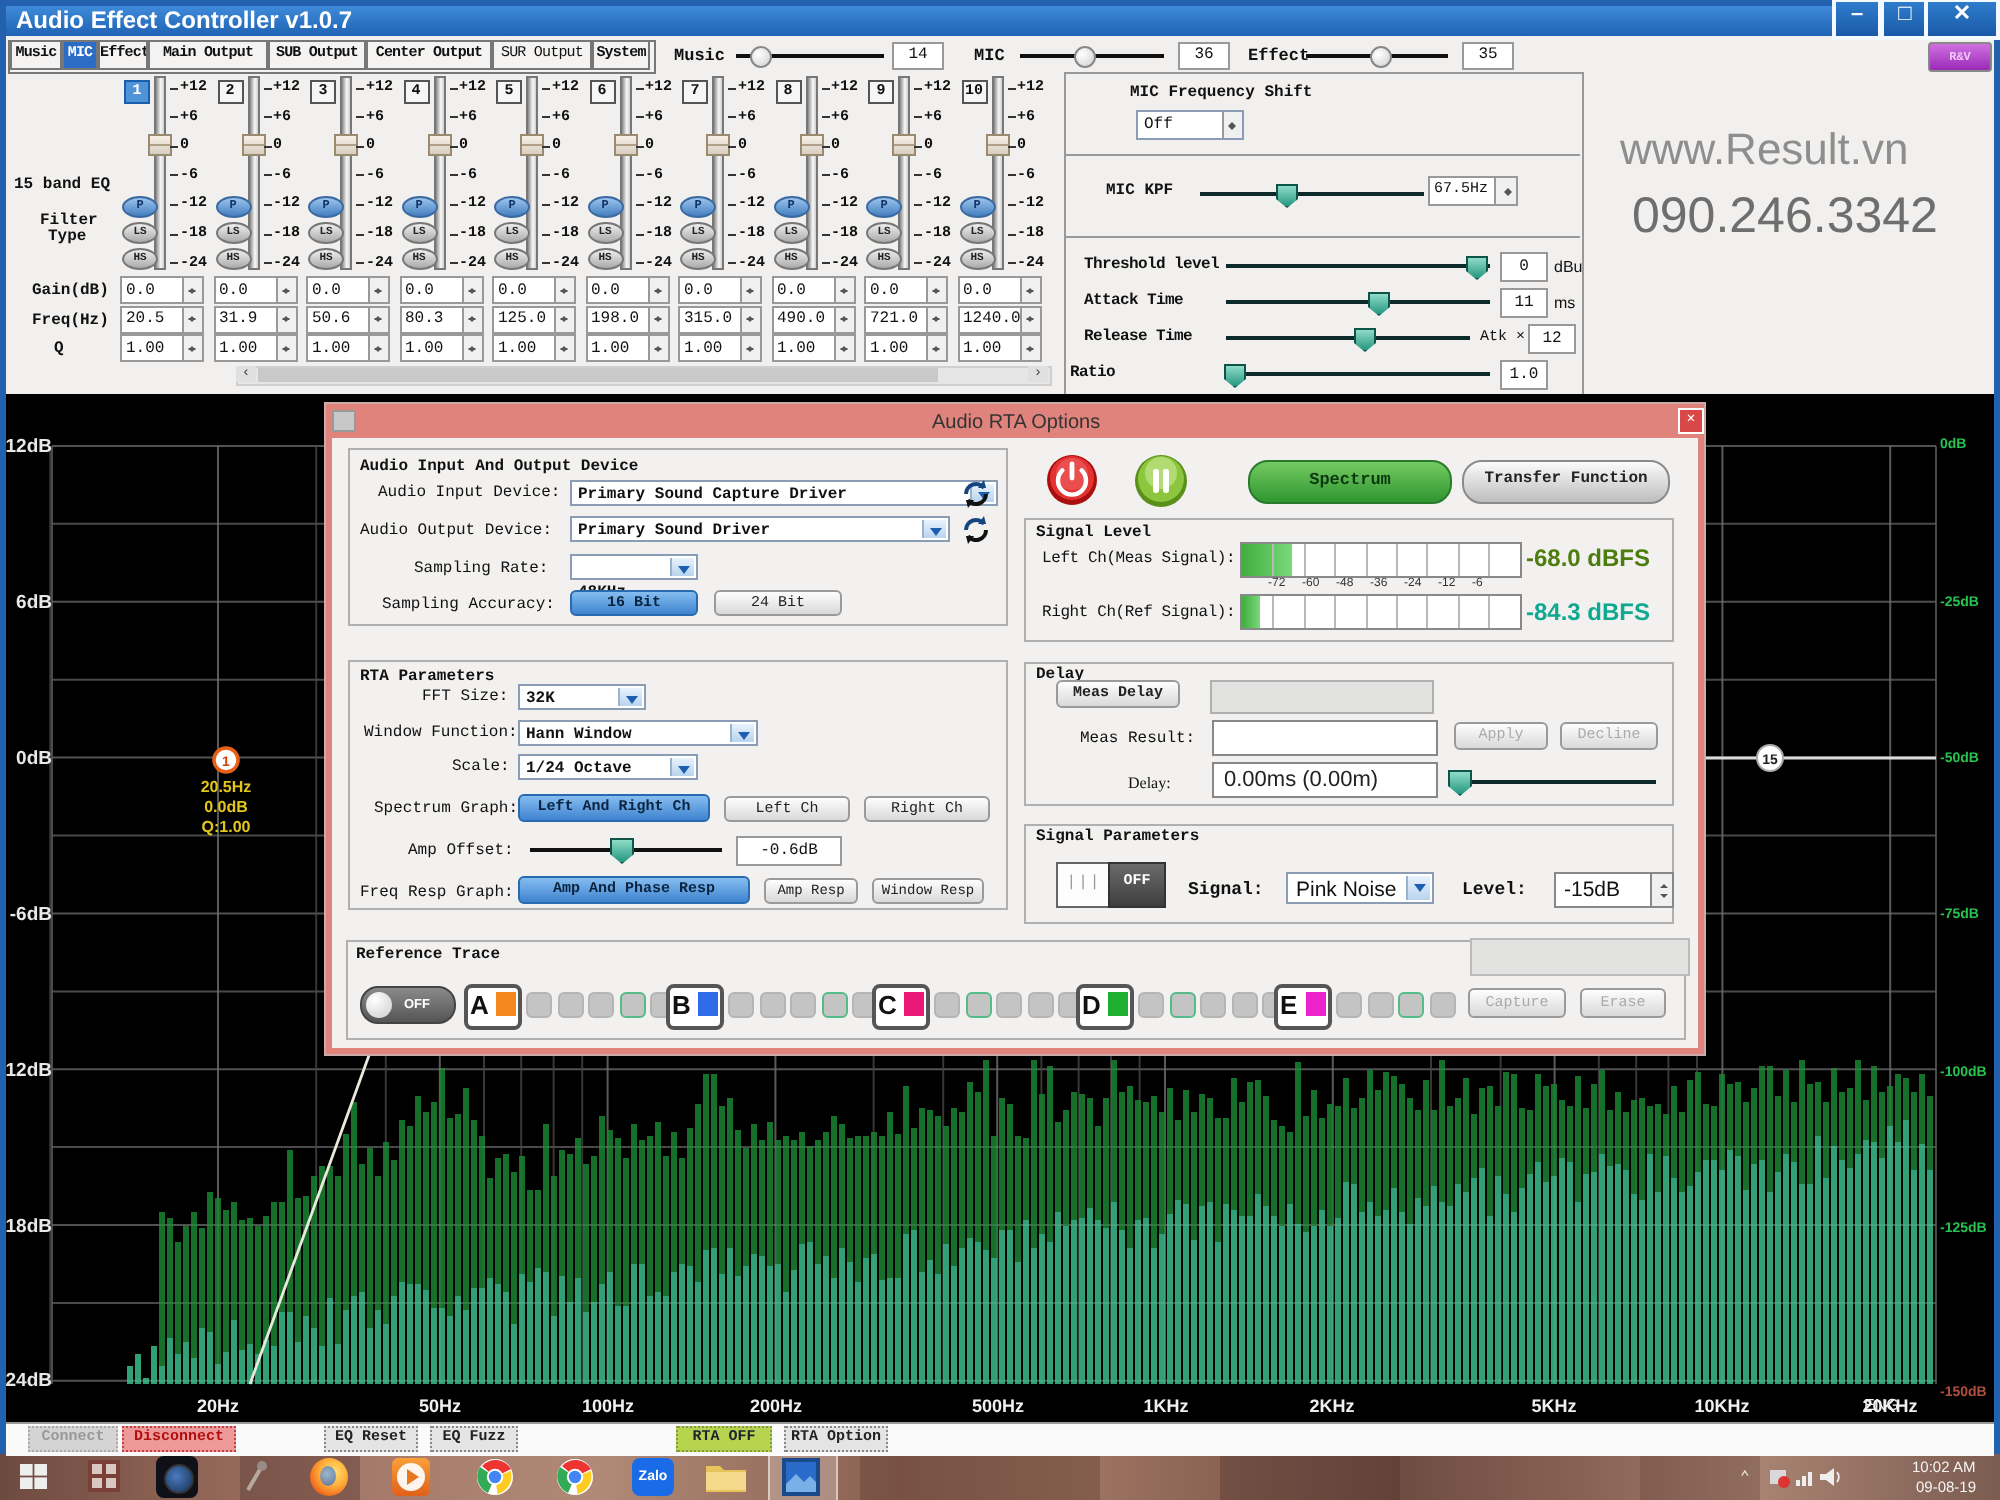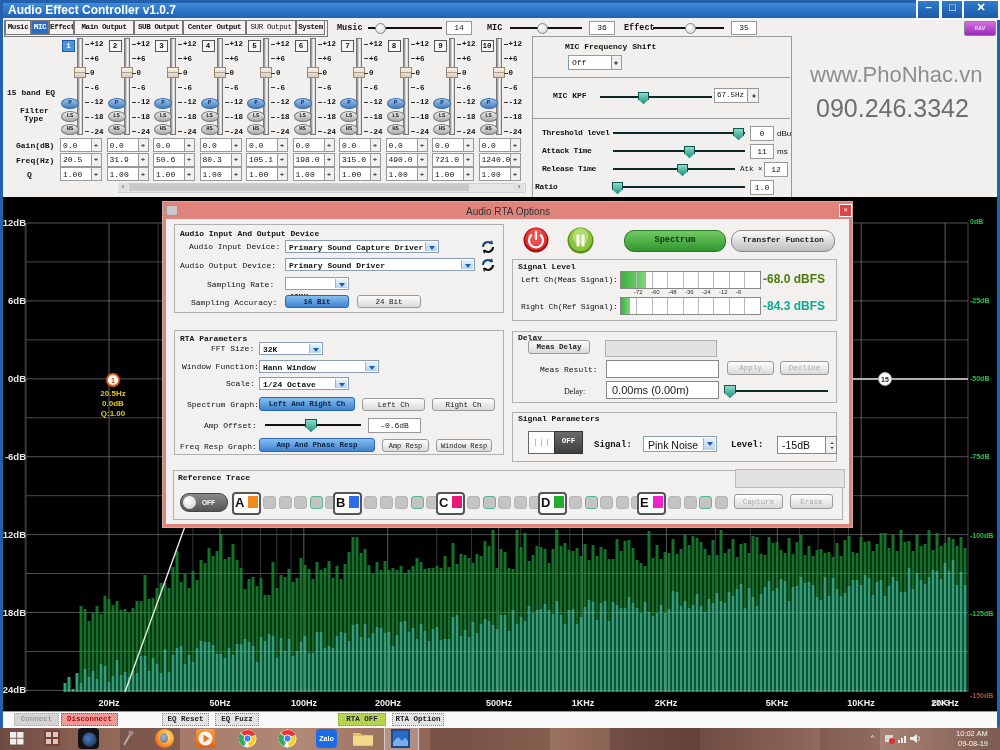--- a/index.html
+++ b/index.html
@@ -275,21 +275,21 @@
     <div style="text-align:center;line-height:8px;color:#222;font-weight:bold;font-size:5.5px;">LS</div>
   </div>
 <div class="ab" style="left:247.0px;top:124px;width:16px;height:9px;background:linear-gradient(#eee,#aaa);border:1px solid #777;border-radius:50%;">
     <div style="text-align:center;line-height:8px;color:#222;font-weight:bold;font-size:5.5px;">HS</div>
   </div>
 <div class="ab" style="left:246.0px;top:138.0px;width:40px;height:12px;background:#fff;border:1px solid #999;">
     <div style="padding:1.5px 0 0 2px;font-size:8px;">0.0</div>
     <div class="spin"></div>
   </div>
 <div class="ab" style="left:246.0px;top:152.5px;width:40px;height:12px;background:#fff;border:1px solid #999;">
-    <div style="padding:1.5px 0 0 2px;font-size:8px;">105.1</div>
+    <div style="padding:1.5px 0 0 2px;font-size:8px;">125.0</div>
     <div class="spin"></div>
   </div>
 <div class="ab" style="left:246.0px;top:167.0px;width:40px;height:12px;background:#fff;border:1px solid #999;">
     <div style="padding:1.5px 0 0 2px;font-size:8px;">1.00</div>
     <div class="spin"></div>
   </div>
 <div class="ab" style="left:294.5px;top:40px;width:11px;height:10px;background:#f6f6f6;border:1px solid #555;">
     <div style="text-align:center;line-height:10px;font-weight:bold;font-size:7.5px;">6</div>
   </div>
 <div class="ab" style="left:309.5px;top:38px;width:4px;height:95px;background:linear-gradient(90deg,#888,#f8f8f8 60%,#cfcfcf);border:1px solid #777;"></div>
@@ -544,21 +544,21 @@
 <div class="ab" style="left:740px;top:165px;white-space:nowrap;font-size:7.5px;">Atk ×</div>
 <div class="ab" style="left:764px;top:162px;width:22px;height:13px;background:#fff;border:1px solid #999;">
     <div style="text-align:center;padding-top:2px;">12</div>
   </div>
 <div class="ab" style="left:535px;top:182px;white-space:nowrap;font-weight:bold;letter-spacing:-0.3px;">Ratio</div>
 <div class="ab" style="left:613px;top:186px;width:132px;height:2px;background:#0c2a2a;"></div>
 <div class="ab" style="left:612px;top:182px;width:9px;height:10px;background:linear-gradient(#8fdcc8,#259680);border:1px solid #0c5548;clip-path:polygon(0 0,100% 0,100% 62%,50% 100%,0 62%);"></div>
 <div class="ab" style="left:750px;top:180px;width:22px;height:13px;background:#fff;border:1px solid #999;">
     <div style="text-align:center;padding-top:2px;">1.0</div>
   </div>
-<div class="ab" style="left:810px;top:62px;white-space:nowrap;font-size:22px;font-family:Liberation Sans,sans-serif;color:#8e8e8e;">www.PhoNhac.vn</div>
+<div class="ab" style="left:810px;top:62px;white-space:nowrap;font-size:22px;font-family:Liberation Sans,sans-serif;color:#8e8e8e;">www.Result.vn</div>
 <div class="ab" style="left:816px;top:94px;white-space:nowrap;font-size:25px;font-family:Liberation Sans,sans-serif;color:#6e6e6e;">090.246.3342</div>
 <div class="ab" style="left:964px;top:21px;width:30px;height:13px;background:linear-gradient(#d070e0,#9a2ab8);border:1px solid #888;border-radius:2px;">
     <div style="text-align:center;color:#f0c8f8;font-size:6px;line-height:13px;font-weight:bold;">R&amp;V</div>
   </div>
 <svg class="ab" style="left:3px;top:197px;" width="994" height="514" viewBox="3 197 994 514">
     <rect x="3" y="197" width="994" height="514" fill="#000"></rect>
     <line x1="26" y1="223.0" x2="968" y2="223.0" stroke="#3e3e3e" stroke-width="1"></line>
     <line x1="26" y1="261.9" x2="968" y2="261.9" stroke="#353535" stroke-width="1"></line>
     <line x1="26" y1="300.9" x2="968" y2="300.9" stroke="#3e3e3e" stroke-width="1"></line>
     <line x1="26" y1="339.9" x2="968" y2="339.9" stroke="#353535" stroke-width="1"></line>
@@ -704,21 +704,21 @@
 <div class="ab" style="left:466px;top:206px;white-space:nowrap;font-size:10px;font-family:Liberation Sans,sans-serif;color:#333;">Audio RTA Options</div>
 <div class="ab" style="left:166px;top:205px;width:10px;height:9px;background:#c8c8c8;border:1px solid #999;"></div>
 <div class="ab" style="left:839px;top:204px;width:11px;height:11px;background:#d84848;border:1px solid #fff;">
     <div style="text-align:center;color:#fff;font-size:7px;line-height:10px;">✕</div>
   </div>
 <div class="ab" style="left:174px;top:224px;width:330px;height:89px;">
     <div class="grp ab" style="left:0;top:0;right:0;bottom:0;"></div>
   </div>
 <div class="ab" style="left:180px;top:229px;white-space:nowrap;font-weight:bold;">Audio Input And Output Device</div>
 <div class="ab" style="left:189px;top:242px;white-space:nowrap;">Audio Input Device:</div>
-<div class="ab" style="left:285px;top:240px;width:154px;height:13px;">
+<div class="ab" style="left:285px;top:240px;width:214px;height:13px;">
     <div class="cmb ab" style="left:0;top:0;right:0;bottom:0;">
       <div style="padding:2px 0 0 3px;font-weight:bold;">Primary Sound Capture Driver</div>
       <div class="arr"></div>
     </div>
   </div>
 <div class="ab" style="left:180px;top:261px;white-space:nowrap;">Audio Output Device:</div>
 <div class="ab" style="left:285px;top:258px;width:190px;height:13px;">
     <div class="cmb ab" style="left:0;top:0;right:0;bottom:0;">
       <div style="padding:2px 0 0 3px;font-weight:bold;">Primary Sound Driver</div>
       <div class="arr"></div>

